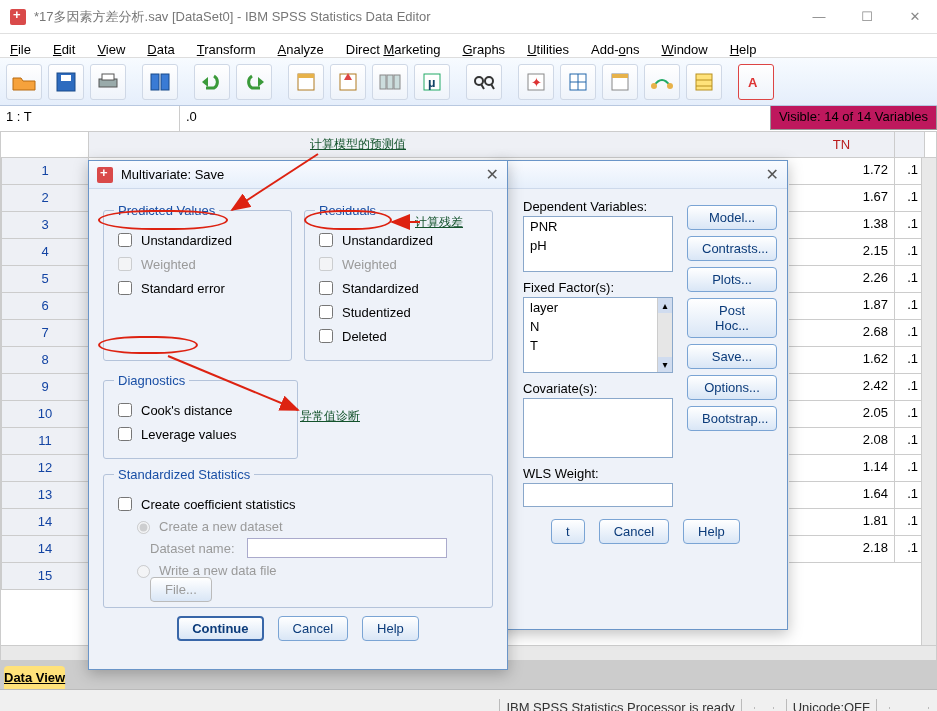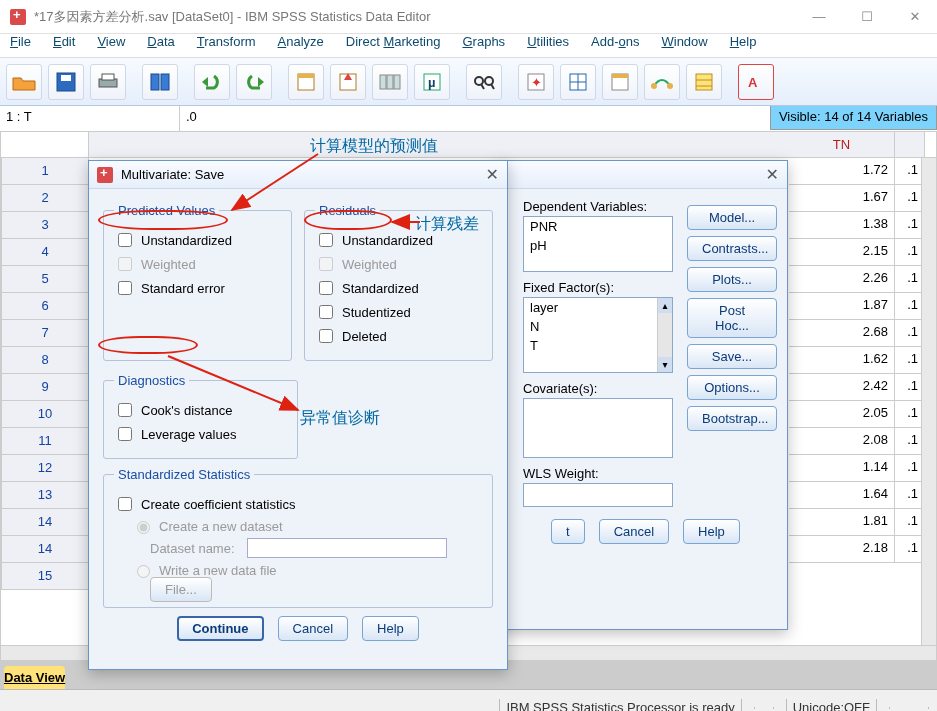--- a/index.html
+++ b/index.html
@@ -3,31 +3,31 @@
 <meta charset="utf-8">
 <style>
   * { box-sizing: border-box; font-family: Tahoma, Arial, sans-serif; font-size: 13px; }
   body { margin: 0; width: 937px; height: 711px; background: #fff; position: relative; overflow: hidden; }
   .titlebar { height: 34px; background: #fff; border-bottom: 1px solid #e0e0e0; display: flex; align-items: center; padding: 0 10px; }
   .titlebar-icon { width: 16px; height: 16px; background: #d94a4a; margin-right: 8px; border-radius: 2px; position:relative;}
   .titlebar-icon::after{content:"+";color:#fff;position:absolute;top:-2px;left:3px;font-weight:bold;}
   .titlebar-text { color: #777; flex: 1; }
   .win-controls { display: flex; gap: 24px; color: #888; font-size: 16px;}
   .win-btn{width:24px;text-align:center;}
-  .menubar { height: 24px; background: #fff; display: flex; align-items: flex-start; padding: 0 10px; gap: 22px; color: #0c4a6e; border-bottom:1px solid #ddd;}
+  .menubar { height: 24px; background: #fff; display: flex; align-items: flex-end; padding: 0 10px; gap: 22px; color: #000000; border-bottom:1px solid #ddd;}
   .menubar span { }
   .menubar u { text-decoration: underline; }
   .toolbar { height: 48px; background: linear-gradient(#f7fbff,#e5eefb); border-bottom: 1px solid #b8c8e0; display: flex; align-items: center; padding: 2px 6px; gap: 6px;}
   .tb-btn { width: 36px; height: 36px; border: 1px solid #cfd8e6; background: linear-gradient(#fff,#eef3fa); border-radius: 3px; display:flex;align-items:center;justify-content:center;}
   .tb-sep{width:4px;}
   .cellrow { height: 26px; display:flex; border-bottom:1px solid #ccc;}
   .cellrow .lab{width:180px;border-right:1px solid #ccc;padding:3px 6px;}
   .cellrow .val{flex:1;padding:3px 6px; position:relative;}
-  .visible-box{position:absolute;right:0;top:0;height:24px;border:1px solid #999;border-top:none;padding:3px 8px;background:#7dd3fc;}
-  .annot{position:absolute;color:#0369a1;font-size:16px;}
+  .visible-box{position:absolute;right:0;top:0;height:24px;border:1px solid #999;border-top:none;padding:3px 8px;background:#be185d;}
+  .annot{position:absolute;color:#14532d;font-size:12px;text-decoration:underline;}
   .sheet{position:relative; height:calc(711px - 34px - 24px - 48px - 26px - 28px - 22px); overflow:hidden; border:1px solid #ccc; border-top:none;}
   .rowhdr{position:absolute;left:0;top:26px;width:88px;}
   .rh{height:27px;border:1px solid #ccc;border-top:none;text-align:center;line-height:26px;background:#eef0f5;color:#1344a3;}
   .colhdr{height:26px;border-bottom:1px solid #ccc;display:flex;}
   .spacer{width:88px;border-right:1px solid #ccc;}
   .ch{width:106px;border-right:1px solid #ccc;text-align:center;line-height:25px;color:#b91c1c;background:#eef0f5;}
   .cells{position:absolute;left:88px;top:26px;right:0;}
   .cell{height:27px;width:106px;border-right:1px solid #ccc;border-bottom:1px solid #ccc;position:absolute;text-align:right;padding:4px 6px;}
   .tabbar{height:28px;background:#ccc;display:flex;align-items:flex-end;padding:0 4px;gap:2px;}
   .tab{padding:4px 0;background:#c9c9c9;border-radius:4px 4px 0 0;color:#1344a3;font-weight:bold;text-decoration:underline;}

